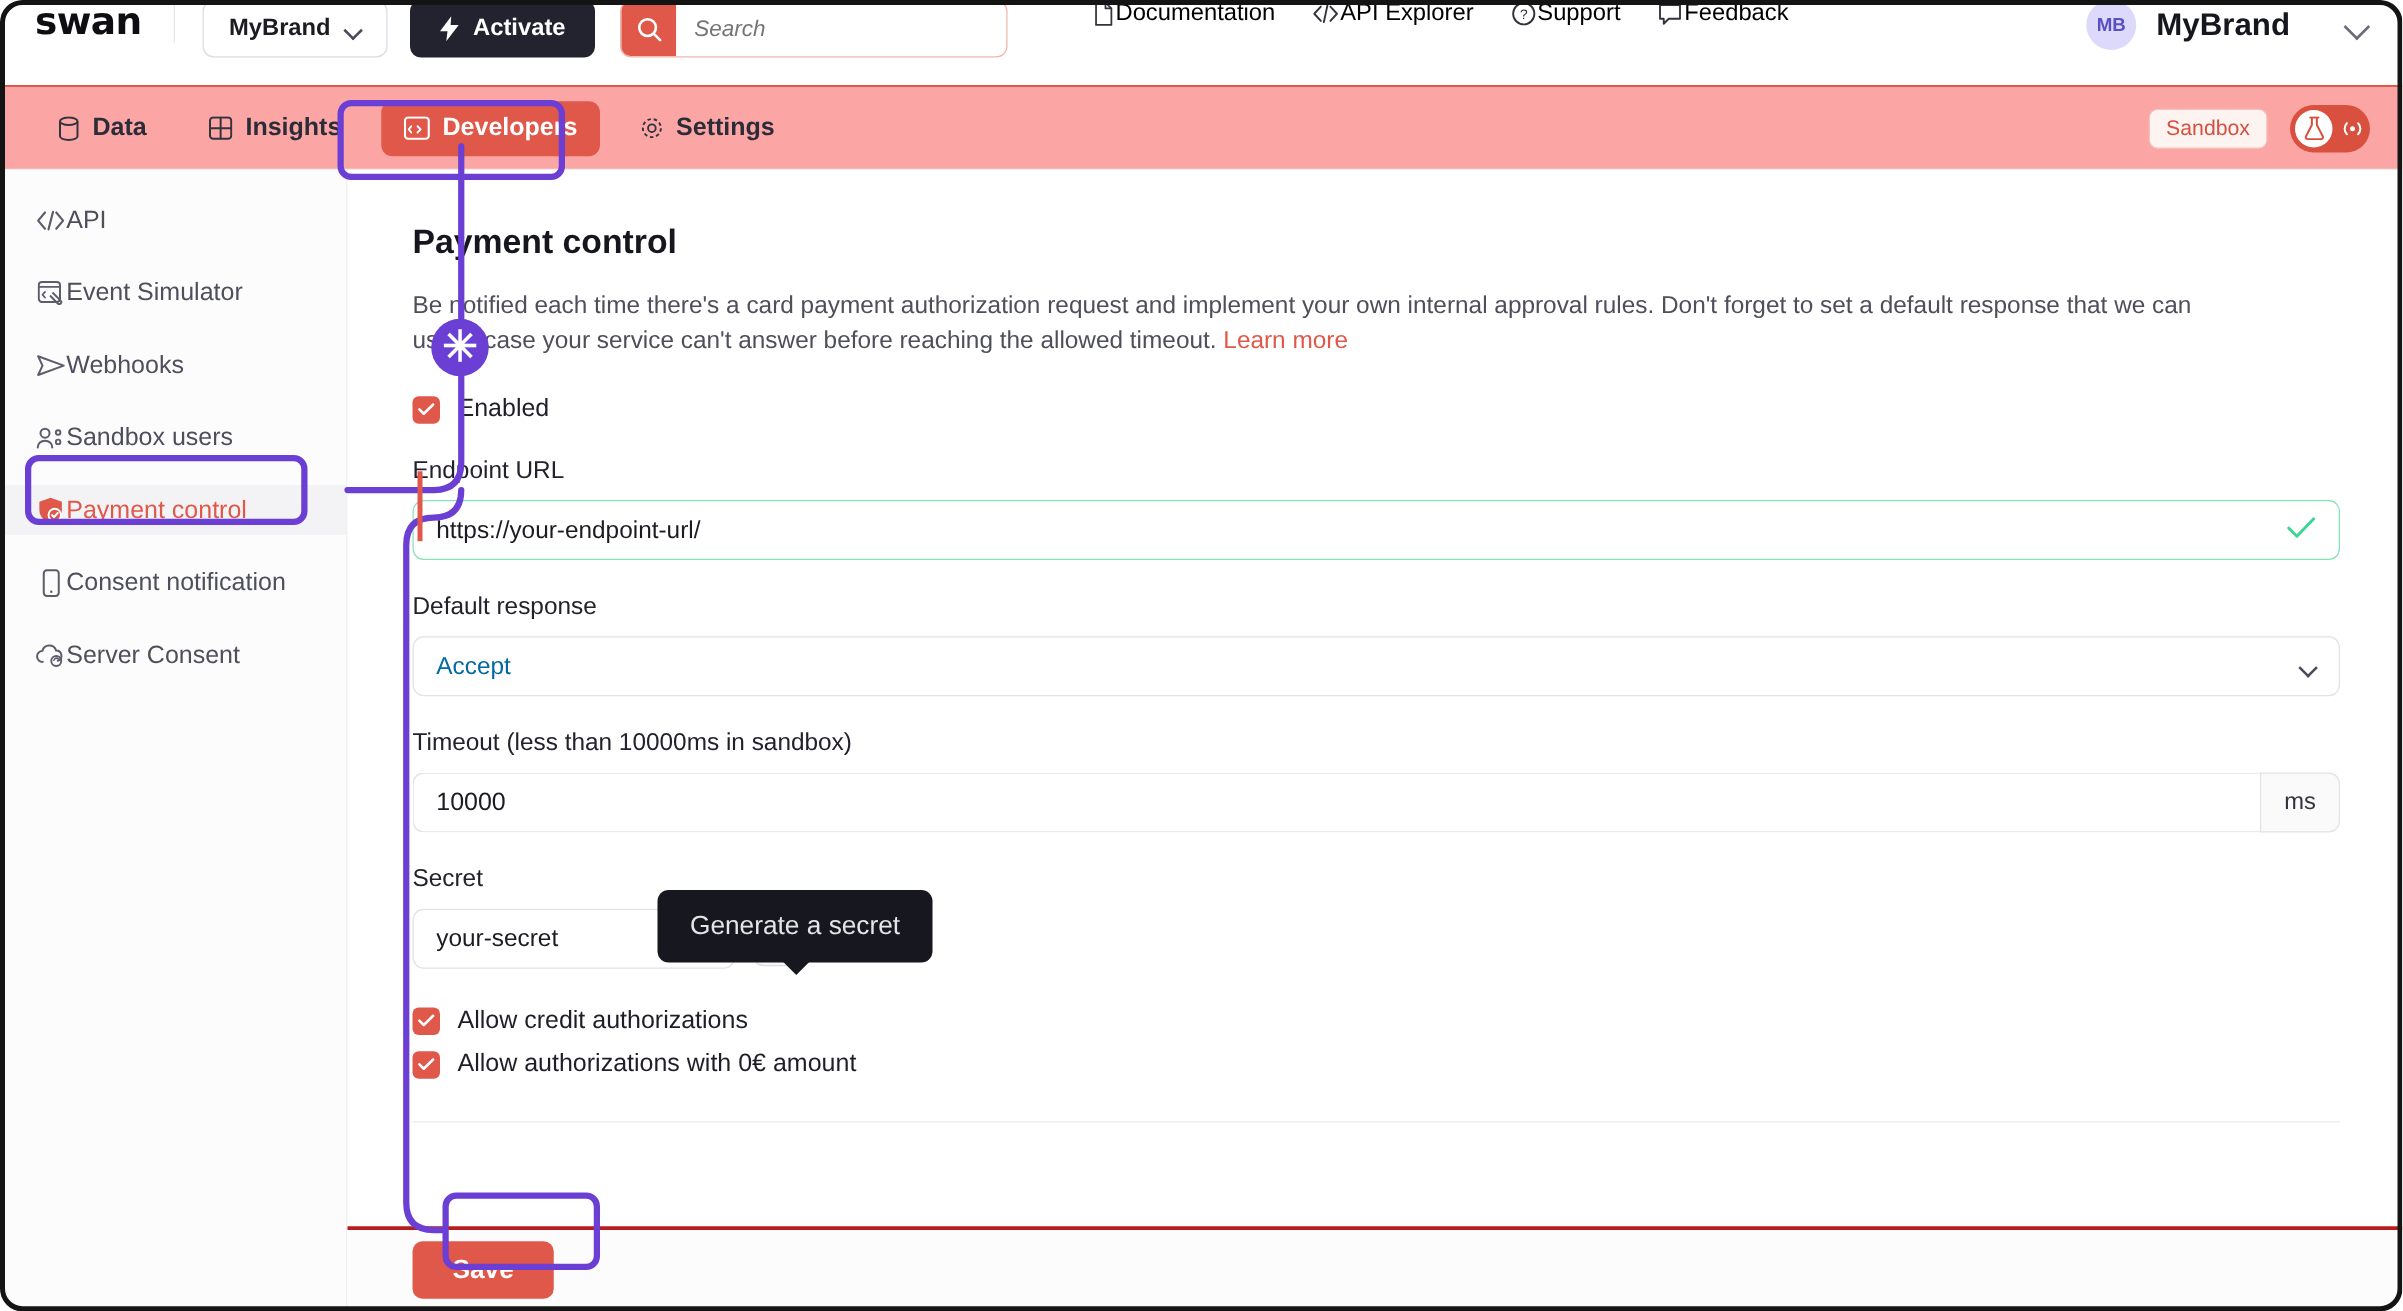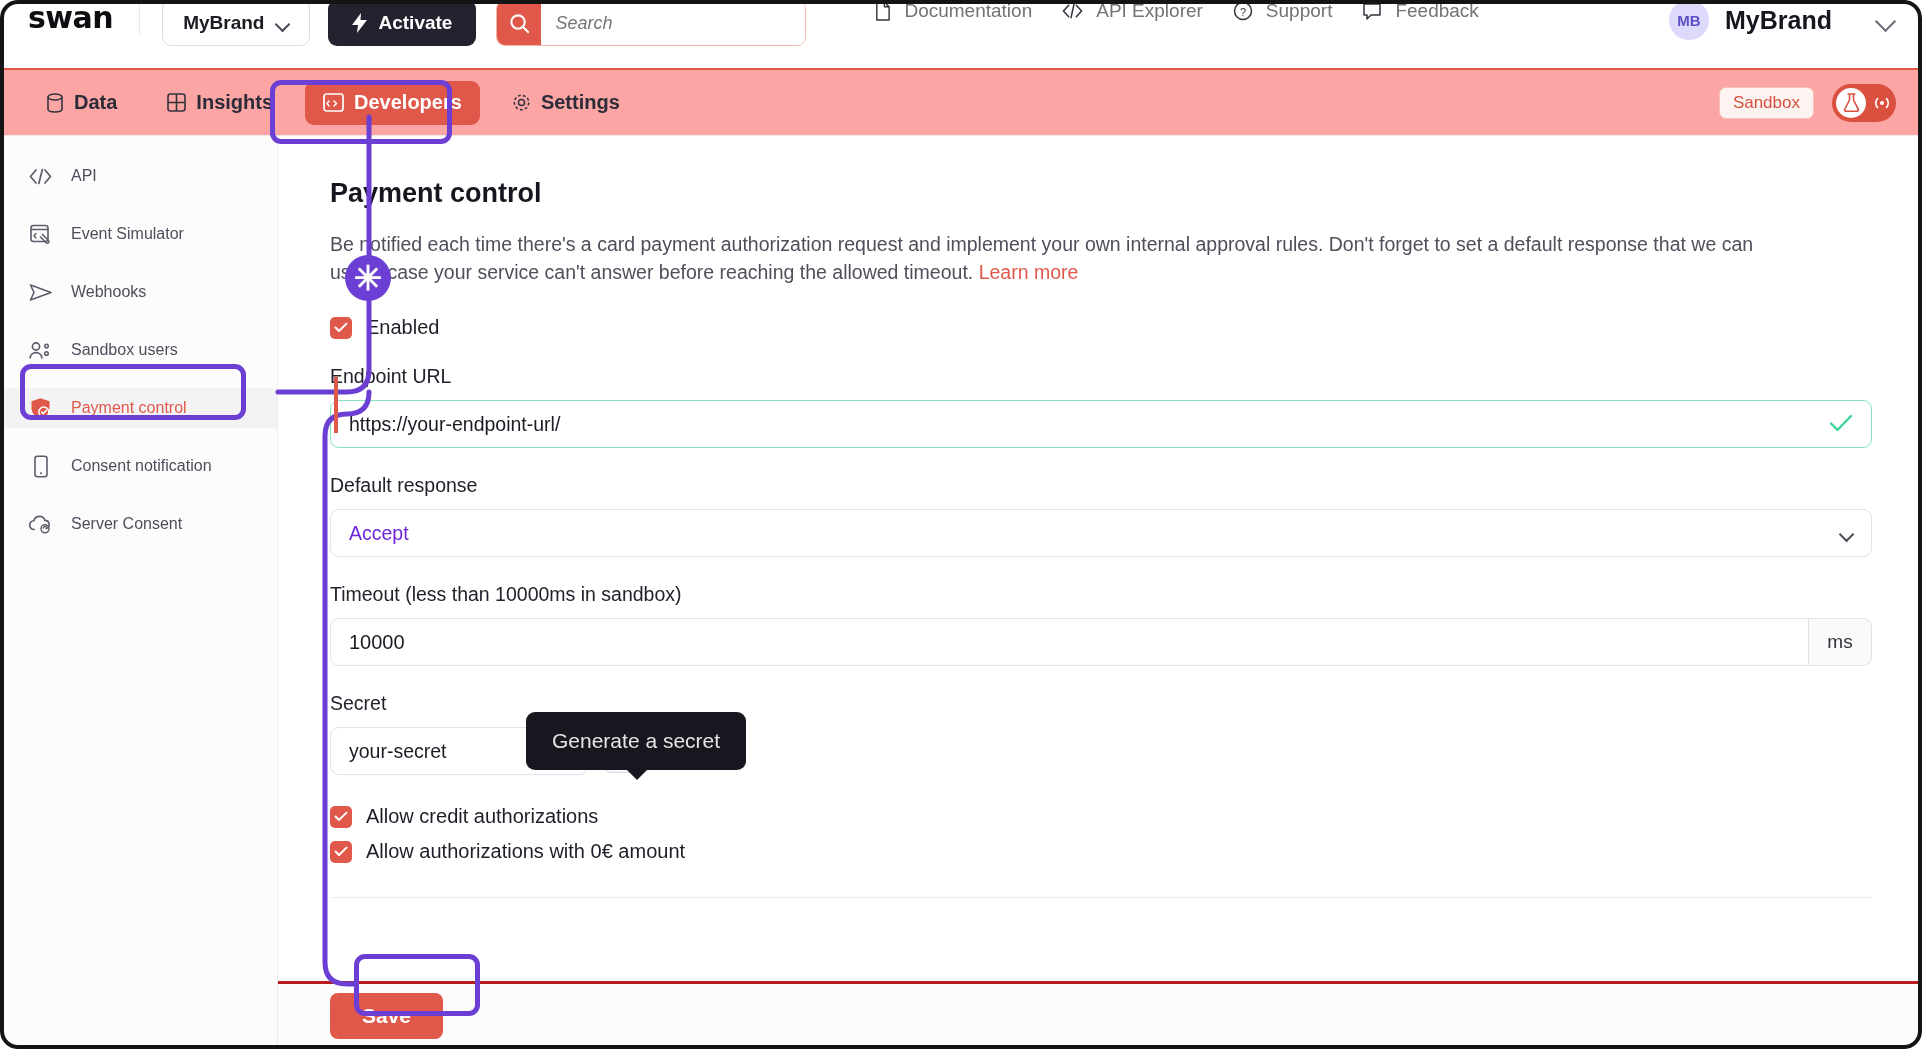--- a/index.html
+++ b/index.html
@@ -105,23 +105,23 @@
     color: #9a9aa6;
     font-family: "Liberation Sans", sans-serif;
     background: #fff;
   }
   .hdr-links {
     display: flex; align-items: center;
     gap: 30px;
     margin-left: 68px;
   }
   .hdr-link {
-    display: flex; align-items: center; gap: 13px;
+    display: flex; align-items: center; gap: 1px;
     font-size: 19px;
-    color: #737373;
+    color: #000000;
     cursor: pointer;
     white-space: nowrap;
   }
   .hdr-right {
     display: flex; align-items: center;
     margin-left: auto;
     gap: 16px;
   }
   .avatar {
     width: 40px; height: 40px;
@@ -207,25 +207,25 @@
   .body { display: flex; height: calc(1049px - 68px - 2px - 67px); }
 
   .sidebar {
     width: 278px;
     flex: none;
     background: #fcfcfd;
     border-right: 1px solid #ececed;
     padding-top: 20px;
   }
   .side-item {
-    display: flex; align-items: center; gap: 18px;
+    display: flex; align-items: center; 
     height: 40px;
     margin: 0 0 0 0;
     padding: 0 14px 0 28px;
-    font-size: 16px;
+    font-size: 20px;
     color: #4e4e5c;
     cursor: pointer;
   }
   .side-item + .side-item { margin-top: 18px; }
   .side-item.active {
     background: #f3f3f5;
     color: #e0584a;
   }
   .side-ico { width: 25px; display: flex; align-items: center; justify-content: center; flex: none; }
 
@@ -281,21 +281,21 @@
   .input-text { flex: 1; border: none; outline: none; font-size: 19.5px; color: #1b1b24; font-family: "Liberation Sans", sans-serif; background: transparent; }
   .ok-check { color: #3ed598; font-size: 24px; flex: none; margin-left: 10px; }
 
   .select-row {
     height: 48px;
     border: 1px solid #e2e2e8;
     border-radius: 9px;
     display: flex; align-items: center; justify-content: space-between;
     padding: 0 18px;
     font-size: 19.5px;
-    color: #6d28d9;
+    color: #0369a1;
     cursor: pointer;
     background: #fff;
   }
 
   .timeout-row { display: flex; width: 100%; }
   .timeout-input {
     flex: 1;
     height: 48px;
     border: 1px solid #e2e2e8;
     border-right: none;

